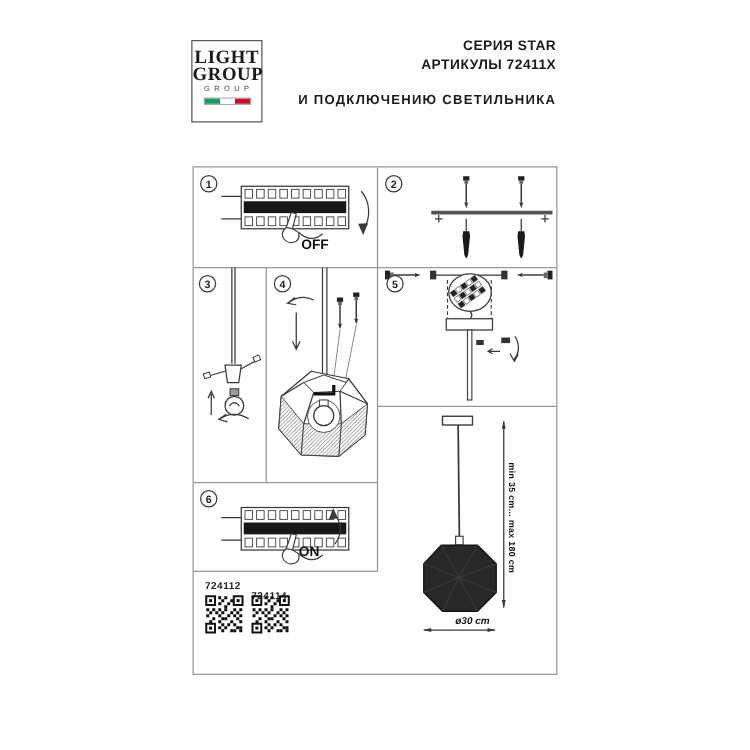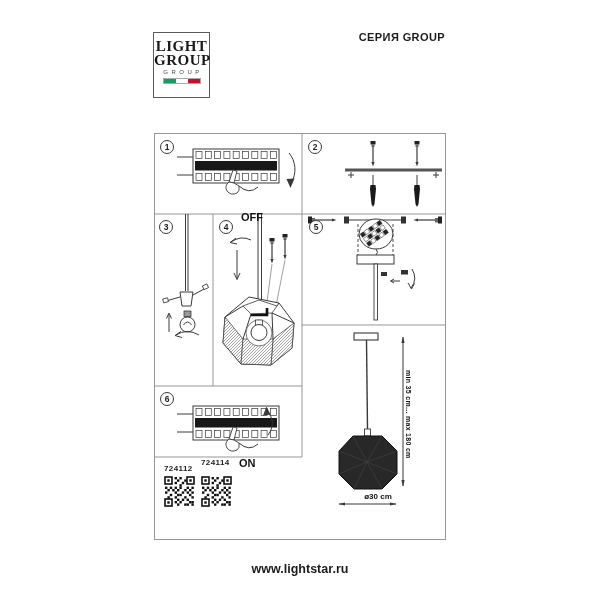--- a/index.html
+++ b/index.html
@@ -19,21 +19,21 @@
   .hdr-line{font-weight:bold;font-size:11px;letter-spacing:.4px;line-height:15px;}
   .hdr-title{font-weight:bold;font-size:10.5px;letter-spacing:1px;line-height:13px;}
   #hdr-gap{height:14px;}
   
   #diagram-box{left:154px;top:133px;width:292px;height:407px;border:1px solid #979797;
                box-sizing:border-box;background:#fff;}
   #diagram-svg{position:absolute;left:0;top:0;}
   .step-circle{width:14px;height:14px;border:1px solid #3a3a3a;border-radius:50%;
                font-size:8.5px;font-weight:bold;display:flex;align-items:center;
                justify-content:center;background:#fff;box-sizing:border-box;}
-  .switch-label{font-weight:bold;font-size:11px;color:#111;margin-top:21px;}
+  .switch-label{font-weight:bold;font-size:11px;color:#111;}
   .code-label{font-weight:bold;font-size:8px;letter-spacing:.4px;}
   .note-line{font-size:7.6px;color:#222;white-space:nowrap;}
   #dim-vertical{writing-mode:vertical-rl;font-size:7px;font-weight:bold;height:145px;
                 text-align:center;letter-spacing:.3px;color:#111;}
   #dim-diameter{width:54px;text-align:center;font-size:8px;font-weight:bold;color:#111;}
   
   #footer-url{left:0;top:562px;width:600px;text-align:center;font-weight:bold;font-size:12.5px;}
   svg .ln{stroke:#3a3a3a;stroke-width:1;fill:none;}
   svg .grid{stroke:#979797;stroke-width:1;}
 </style>
@@ -47,22 +47,24 @@
     <div class="logo-word">GROUP</div>
     <div class="logo-group">GROUP</div>
     <div id="logo-flag">
       <span class="fl-g"></span>
       <span class="fl-w"></span>
       <span class="fl-r"></span>
     </div>
   </div>
 
   <div class="abs" id="header-text">
-    <div class="hdr-line">СЕРИЯ GROUP</div>
+    <div class="hdr-line">СЕРИЯ STAR</div>
+    <div class="hdr-line">АРТИКУЛЫ 72411X</div>
     <div id="hdr-gap"></div>
+    <div class="hdr-title">И ПОДКЛЮЧЕНИЮ СВЕТИЛЬНИКА</div>
   </div>
 
   <div class="abs" id="diagram-box">
 
     <svg id="diagram-svg" width="290" height="405" viewBox="0 0 290 405" xmlns="http://www.w3.org/2000/svg">
       <defs>
         <pattern id="hatch" width="3" height="3" patternUnits="userSpaceOnUse">
           <rect width="3" height="3" fill="#fff"></rect>
           <path d="M0 3 L3 0 M-0.5 0.5 L0.5 -0.5 M2.5 3.5 L3.5 2.5" stroke="#555" stroke-width="0.55"></path>
         </pattern>
@@ -301,22 +303,21 @@
     <div class="abs step-circle" style="left:153px;top:6px;">2</div>
     <div class="abs step-circle" style="left:4px;top:86px;">3</div>
     <div class="abs step-circle" style="left:64px;top:86px;">4</div>
     <div class="abs step-circle" style="left:154px;top:86px;">5</div>
     <div class="abs step-circle" style="left:5px;top:258px;">6</div>
 
     <div class="abs switch-label" style="left:86px;top:56px;">OFF</div>
     <div class="abs switch-label" style="left:84px;top:302px;">ON</div>
 
     <div class="abs code-label" style="left:9px;top:330px;">724112</div>
-    <div class="abs code-label" style="left:46px;top:324px;">724114</div>
+    <div class="abs code-label" style="left:46px;top:338px;">724114</div>
 
     <div class="abs" id="dim-vertical" style="left:250px;top:208px;">min 35 cm... max 180 cm</div>
-    <div class="abs" id="dim-diameter" style="left:196px;top:358px;">ø30 cm</div>
+    <div class="abs" id="dim-diameter" style="left:196px;top:358px;font-style:italic;">ø30 cm</div>
 
   </div>
 
-  <div class="abs" id="footer-url">www.lightstar.ru</div>
 
 </div>
 
 </body></html>

